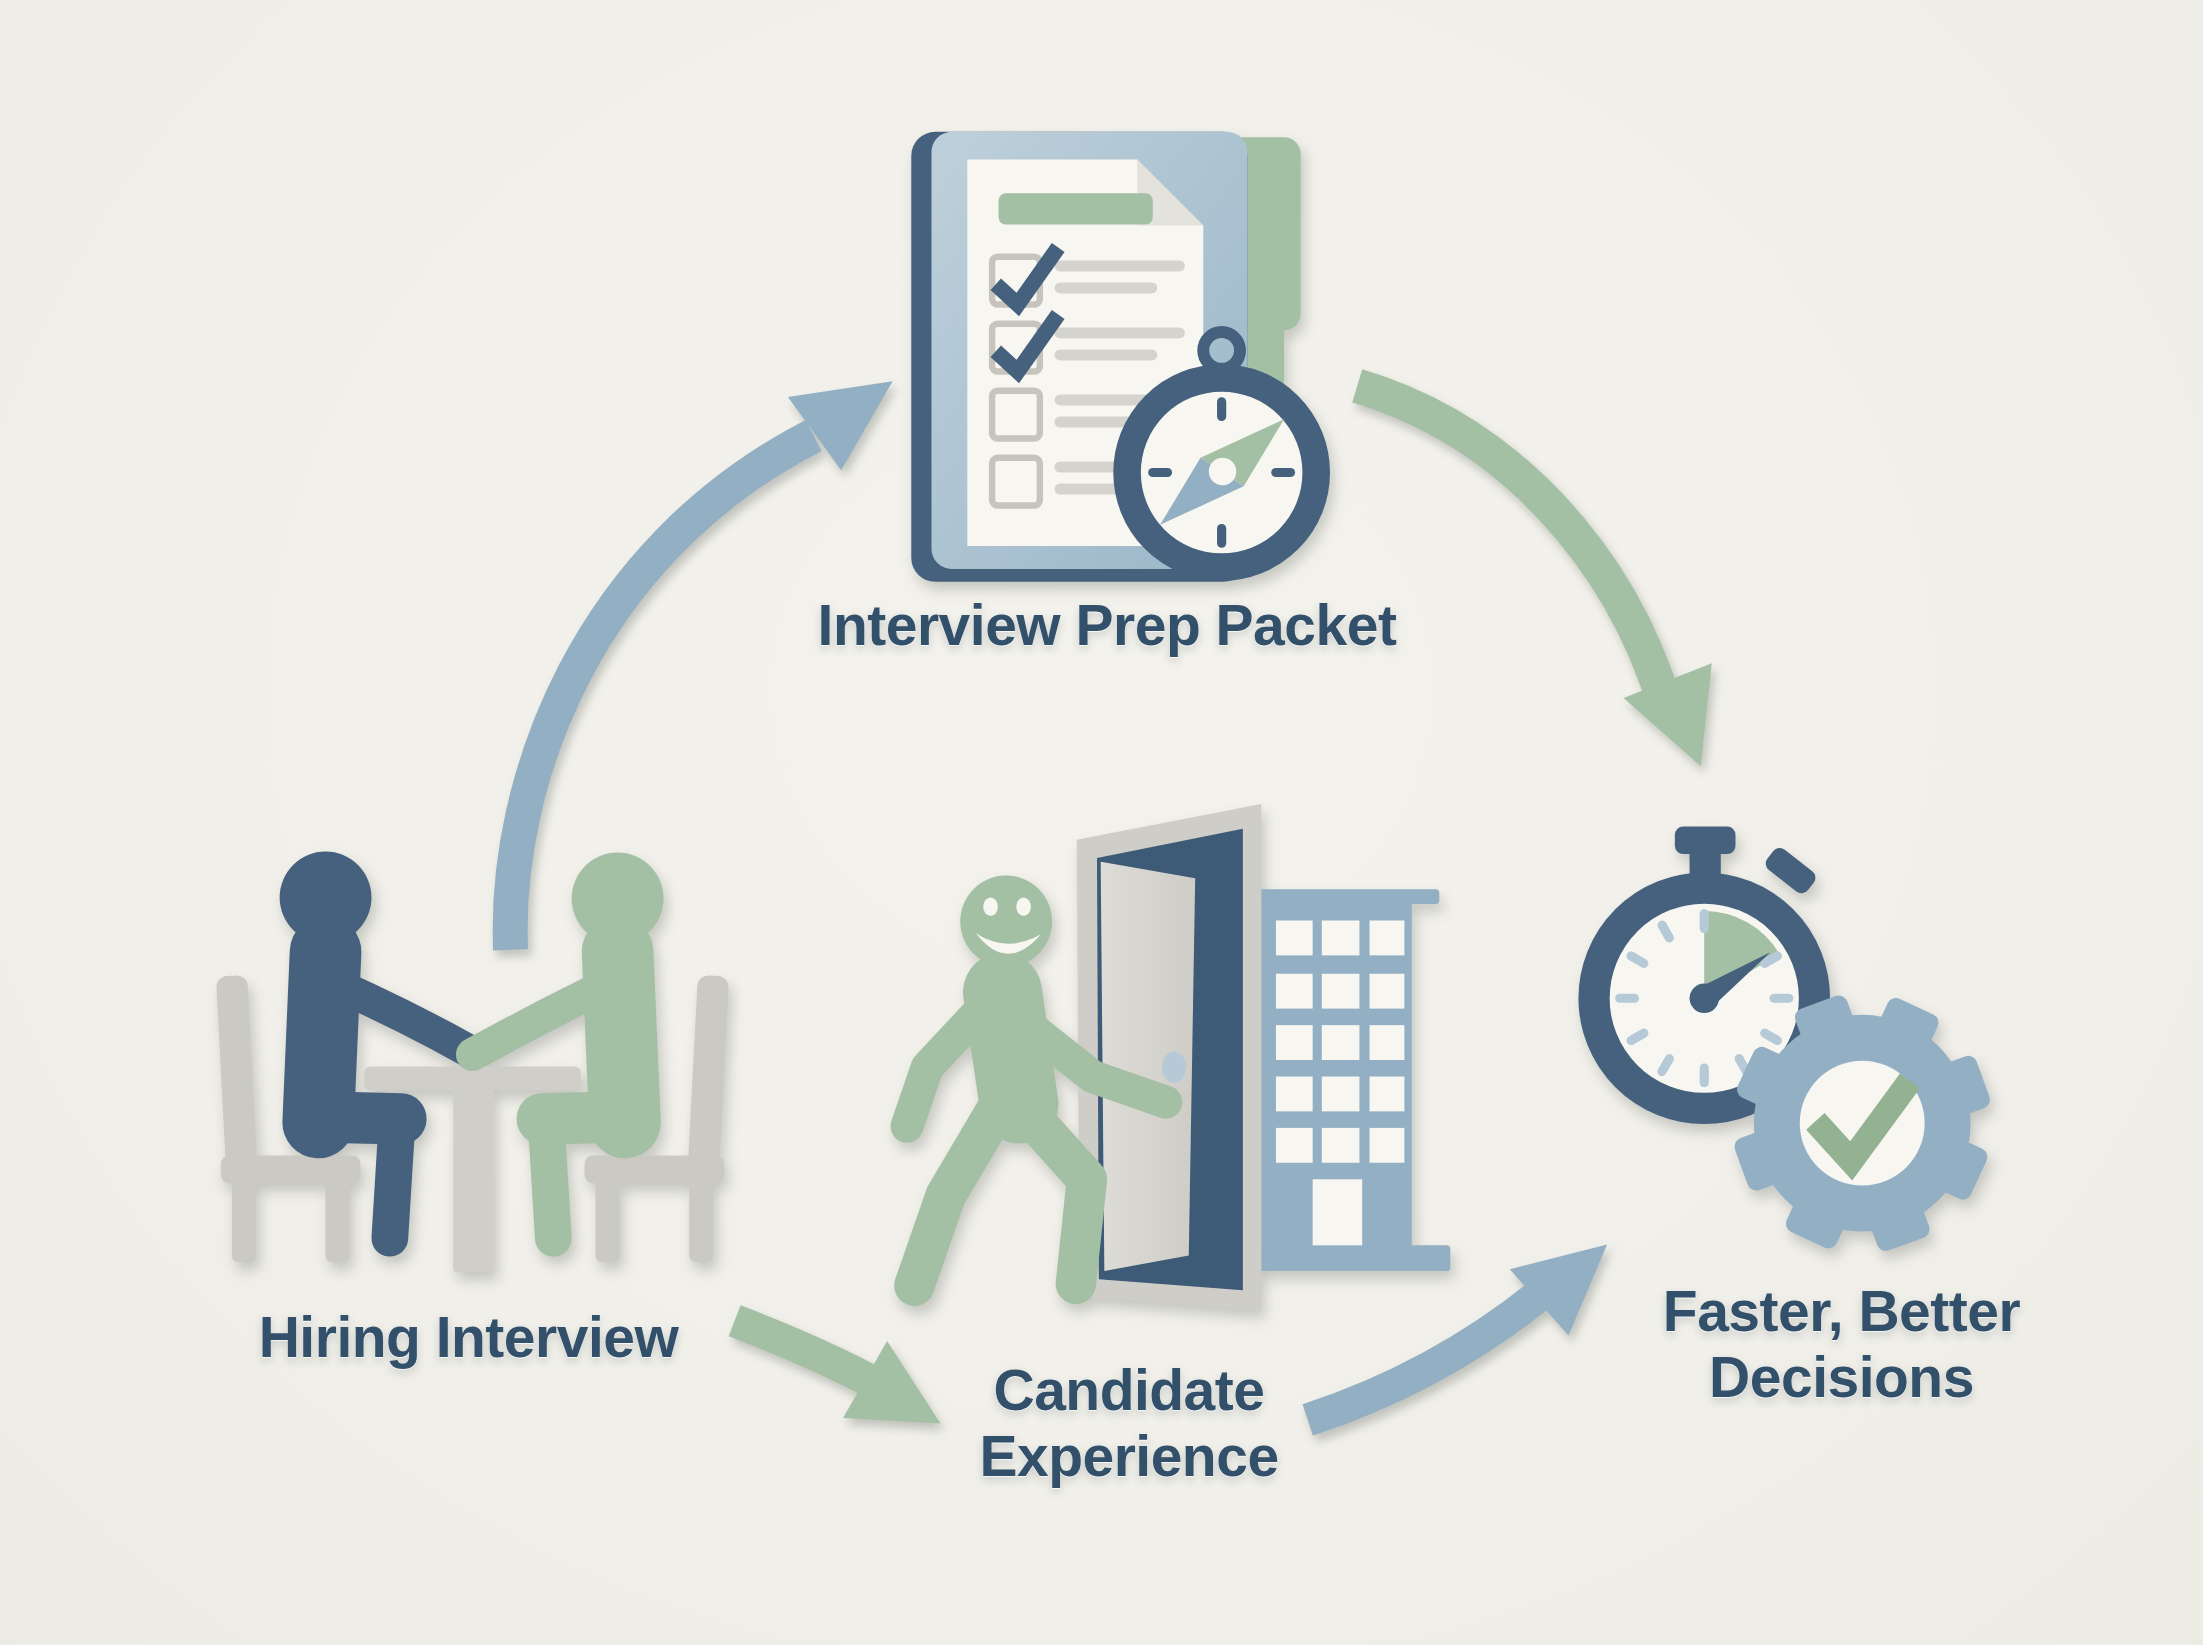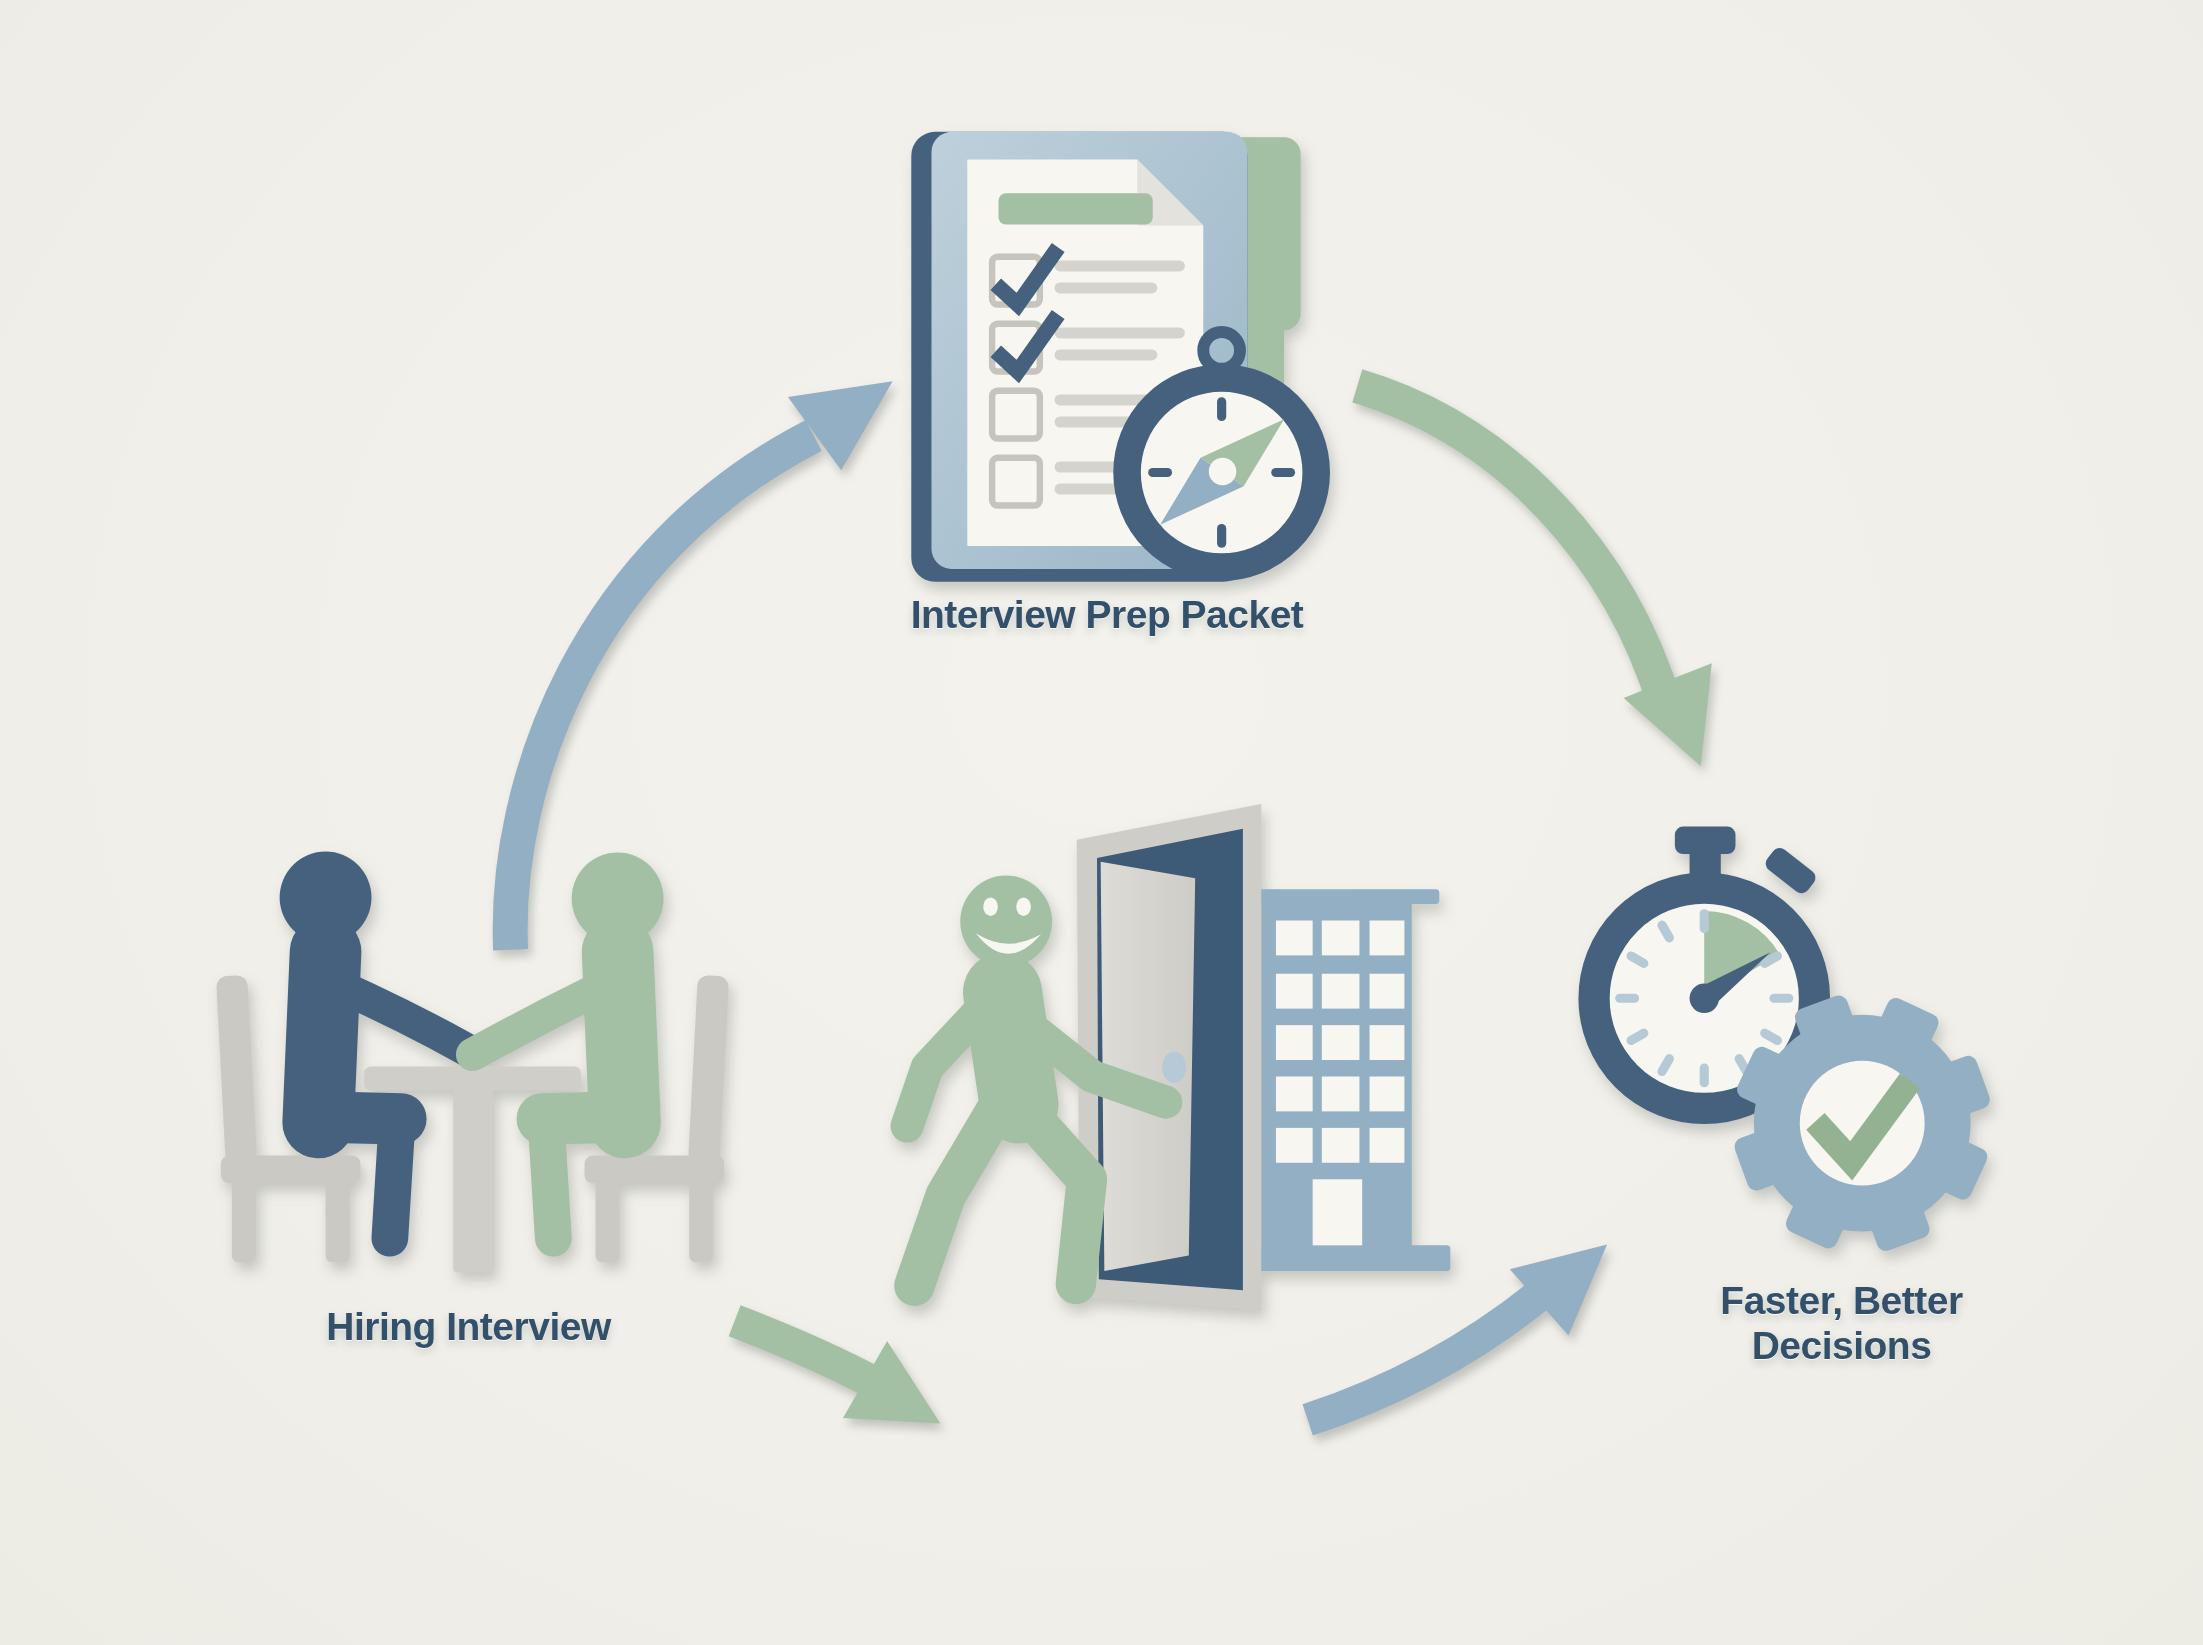--- a/index.html
+++ b/index.html
@@ -34,21 +34,21 @@
   .arrows g{filter:drop-shadow(4px 7px 5px rgba(70,75,70,.28));}
   .arrows path{fill:none;}
   .arrow-steel path{stroke:var(--steel-blue);}
   .arrow-steel polygon{fill:var(--steel-blue);}
   .arrow-green path{stroke:var(--sage-green);}
   .arrow-green polygon{fill:var(--sage-green);}
   .node{position:absolute;margin:0;}
   .node svg{filter:drop-shadow(4.6px 8.3px 6.4px rgba(70,75,70,.25));}
   .label{
     position:absolute;text-align:center;
-    font-weight:bold;font-size:39px;line-height:1.16;
+    font-weight:bold;font-size:57px;line-height:1.16;
     color:var(--text-navy);letter-spacing:-0.5px;
     text-shadow:0 0.9px 0 rgba(255,255,255,.75), 0 3.7px 8.3px rgba(70,80,95,.22);
   }
   
   .f-navy{fill:var(--navy);} .f-navyd{fill:var(--navy-deep);}
   .f-steel{fill:var(--steel-blue);} .f-steell{fill:var(--steel-light);}
   .f-sage{fill:var(--sage-green);}
   .f-chair{fill:var(--chair-gray);} .f-table{fill:#d0cec9;}
   .f-frame{fill:var(--frame-gray);}
   .f-paper{fill:var(--paper-white);} .f-line{fill:var(--line-gray);}
@@ -213,20 +213,21 @@
         <path d="M152,210 L170,332" class="s-sage limb" stroke-width="86"></path>
         <path d="M174,336 L244,414 L232,528" class="s-sage limb" stroke-width="44"></path>
         <path d="M172,240 L250,302 L330,330" class="s-sage limb" stroke-width="36"></path>
         <circle cx="156" cy="133" r="50" class="f-sage"></circle>
         <ellipse cx="139" cy="117" rx="8" ry="10" class="f-paper"></ellipse>
         <ellipse cx="175" cy="117" rx="8" ry="10" class="f-paper"></ellipse>
         <path d="M123,146 Q157,190 194,147 Q157,168 123,146 Z" class="f-paper"></path>
       </g>
     </svg>
   </figure>
+  <div class="label" style="left:927px;top:1357px;width:404px">Candidate Experience</div>
 
   <figure class="node" style="left:1561px;top:808px;width:551px;height:533px">
     <svg width="551" height="533" viewBox="0 0 600 580">
       <g>
         <rect x="124" y="20" width="66" height="30" rx="9" class="f-navy"></rect>
         <rect x="140" y="46" width="34" height="40" class="f-navy"></rect>
         <rect x="222" y="54" width="56" height="28" rx="9" class="f-navy" transform="rotate(38 250 68)"></rect>
         <circle cx="156" cy="207" r="120" class="f-paper"></circle>
         <circle cx="156" cy="207" r="120" class="s-navy" stroke-width="34"></circle>
         <path d="M156,207 L156,112 A95,95 0 0 1 238,159 Z" class="f-sage"></path>

